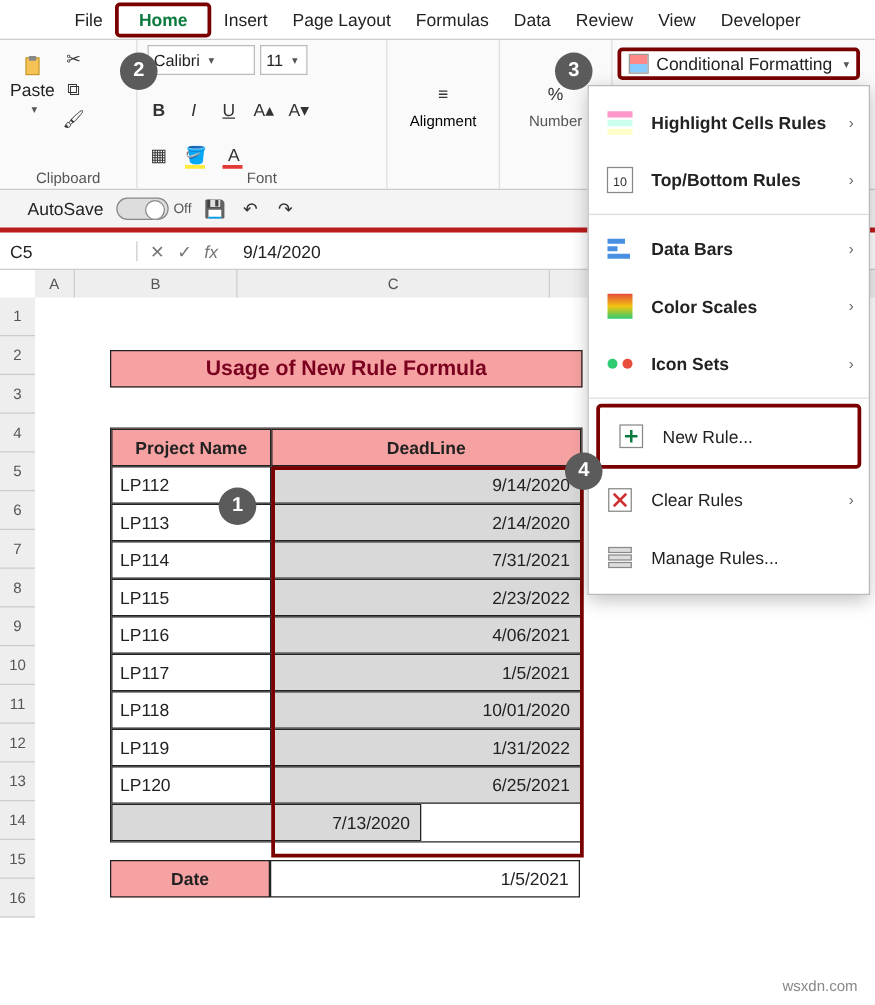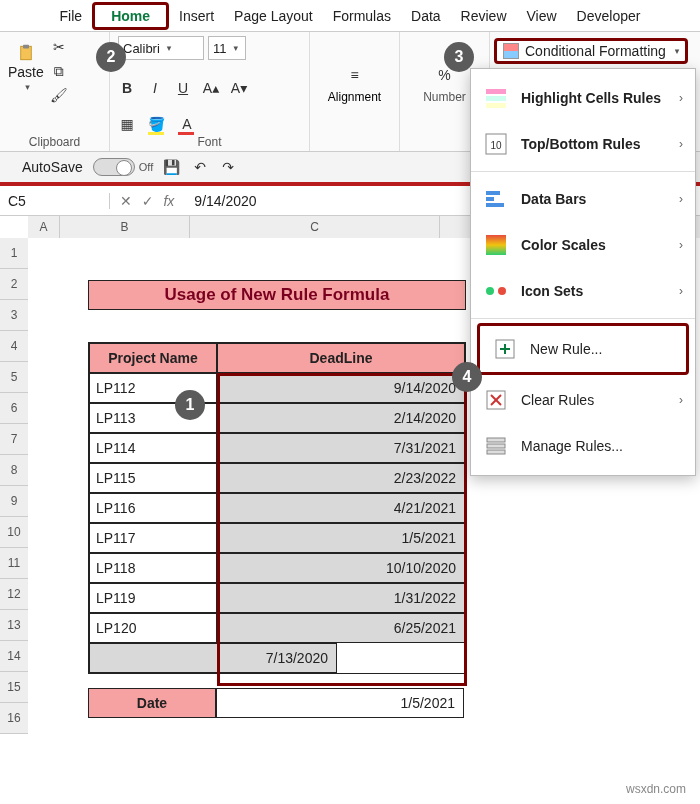--- a/index.html
+++ b/index.html
@@ -219,29 +219,29 @@
       <div class="trow">
           <div class="td projcol">LP114</div>
           <div class="td deadcol selrange">7/31/2021</div>
         </div>
       <div class="trow">
           <div class="td projcol">LP115</div>
           <div class="td deadcol selrange">2/23/2022</div>
         </div>
       <div class="trow">
           <div class="td projcol">LP116</div>
-          <div class="td deadcol selrange">4/21/2021</div>
+          <div class="td deadcol selrange">4/06/2021</div>
         </div>
       <div class="trow">
           <div class="td projcol">LP117</div>
           <div class="td deadcol selrange">1/5/2021</div>
         </div>
       <div class="trow">
           <div class="td projcol">LP118</div>
-          <div class="td deadcol selrange">10/10/2020</div>
+          <div class="td deadcol selrange">10/01/2020</div>
         </div>
       <div class="trow">
           <div class="td projcol">LP119</div>
           <div class="td deadcol selrange">1/31/2022</div>
         </div>
       <div class="trow">
           <div class="td projcol">LP120</div>
           <div class="td deadcol selrange">6/25/2021</div>
         </div>
       <div class="trow">

